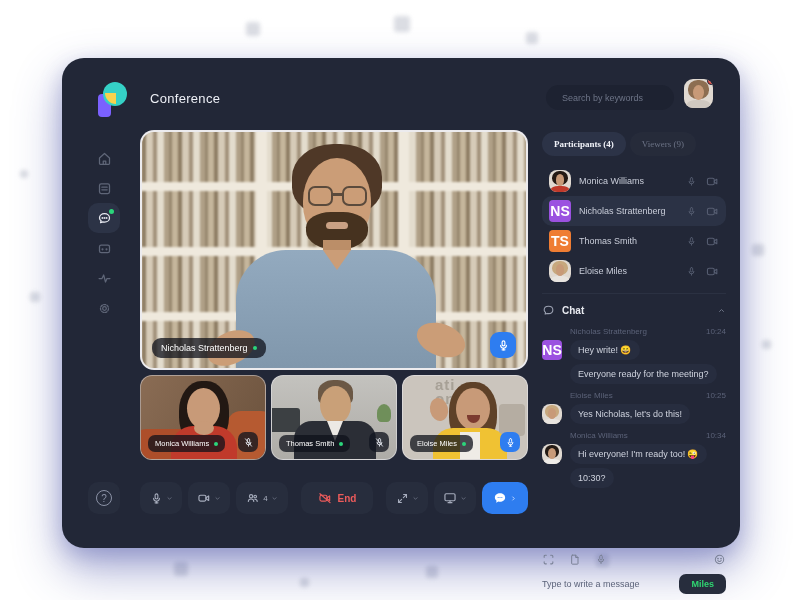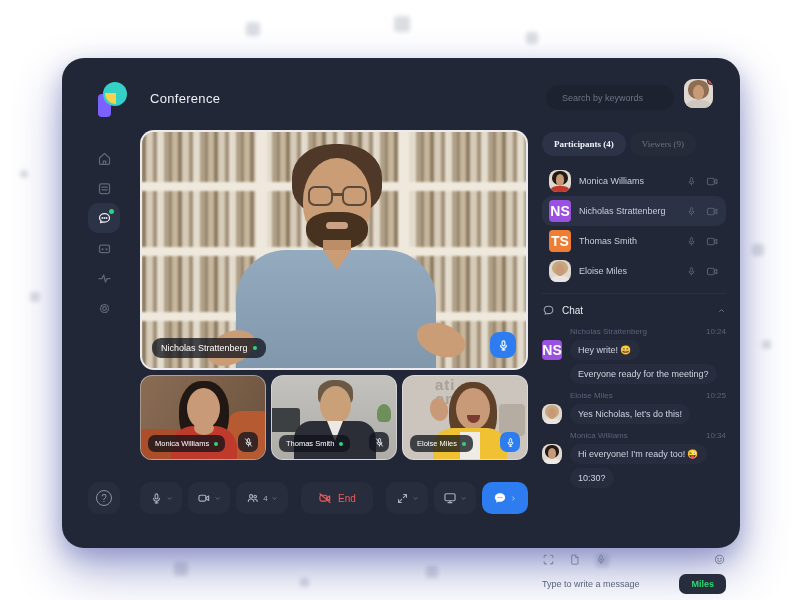--- a/index.html
+++ b/index.html
@@ -113,38 +113,38 @@
   .el-top { position:absolute; left:57px; top:56px; width:20px; height:30px; background:#efece6; }
   .el-hand { position:absolute; left:27px; top:22px; width:18px; height:23px; background:#c89a78; border-radius:50%; transform:rotate(-14deg); }
 
   
   .toolbar { position:absolute; left:78px; top:424px; width:388px; height:32px; display:flex; align-items:center; }
   .tbtn { height:32px; border-radius:10px; background:#272d3d; display:flex; align-items:center; justify-content:center;
           color:#a7adbd; gap:3px; flex:none; }
   .tbtn .chev { color:#6a7183; display:flex; }
   .tb-mic, .tb-cam { width:42px; margin-right:6px; }
   .tb-people { width:52px; font-size:8px; }
-  .tb-end { width:72px; margin-left:auto; color:#ec5b5b; font-size:10px; font-weight:normal; gap:6px; }
+  .tb-end { width:72px; margin-left:auto; color:#ec5b5b; font-size:10px; font-weight:bold; gap:6px; }
   .tb-exp { width:42px; margin-left:auto; margin-right:6px; }
   .tb-disp { width:42px; margin-right:6px; }
   .tb-chat { width:46px; background:#2e7df0; color:#fff; }
   .tb-chat .chev { color:#cfe2ff; }
 
   
   .rpanel { position:absolute; left:480px; top:74px; width:184px; height:462px; display:flex; flex-direction:column; }
   .tabs { display:flex; align-items:center; gap:4px; margin-bottom:10px;font-family:Liberation Serif, serif; }
   .tab { padding:7px 12px; border-radius:14px; font-size:9px; color:#6b7285; background:rgba(255,255,255,.02); }
   .tab.active { background:#2c3347; color:#f0f2f8; font-weight:bold; }
   .prow { height:30px; display:flex; align-items:center; gap:8px; padding:0 7px; border-radius:10px; }
   .prow.hl { background:#2b3245; }
   .prow .pname { flex:1; font-size:9px; color:#c9cdd9; white-space:nowrap; overflow:hidden; text-overflow:ellipsis; }
   .prow .picons { display:flex; gap:9px; color:#575e72; }
   .pdivider { height:1px; background:#2b3142; margin:7px 0 6px; }
   .chat-hd { display:flex; align-items:center; gap:7px; height:20px; color:#9aa0b0; }
-  .chat-hd .ct { font-size:10px; font-weight:normal; color:#e8eaf0; }
+  .chat-hd .ct { font-size:10px; font-weight:bold; color:#e8eaf0; }
   .chat-hd .chev { margin-left:auto; color:#6a7183; display:flex; }
   .msgs { flex:1; overflow:hidden; }
   .mhead { display:flex; justify-content:space-between; margin:7px 0 0 28px; font-size:8px; color:#5b6278; }
   .mrow { display:flex; gap:8px; margin-top:4px; align-items:flex-start; }
   .mrow.noav { margin-left:28px; }
   .bub { background:#272d3f; border-radius:10px; padding:5px 8px; font-size:9px; color:#cfd3de; max-width:150px; }
   .ctools { display:flex; gap:14px; color:#7a8196; padding-top:8px; align-items:center; }
   .ctools .sp { margin-left:auto; }
   .crow { display:flex; align-items:center; gap:8px; margin-top:8px; }
   .crow input { flex:1; background:transparent; border:none; outline:none; font-size:9px; color:#aab0c0;

